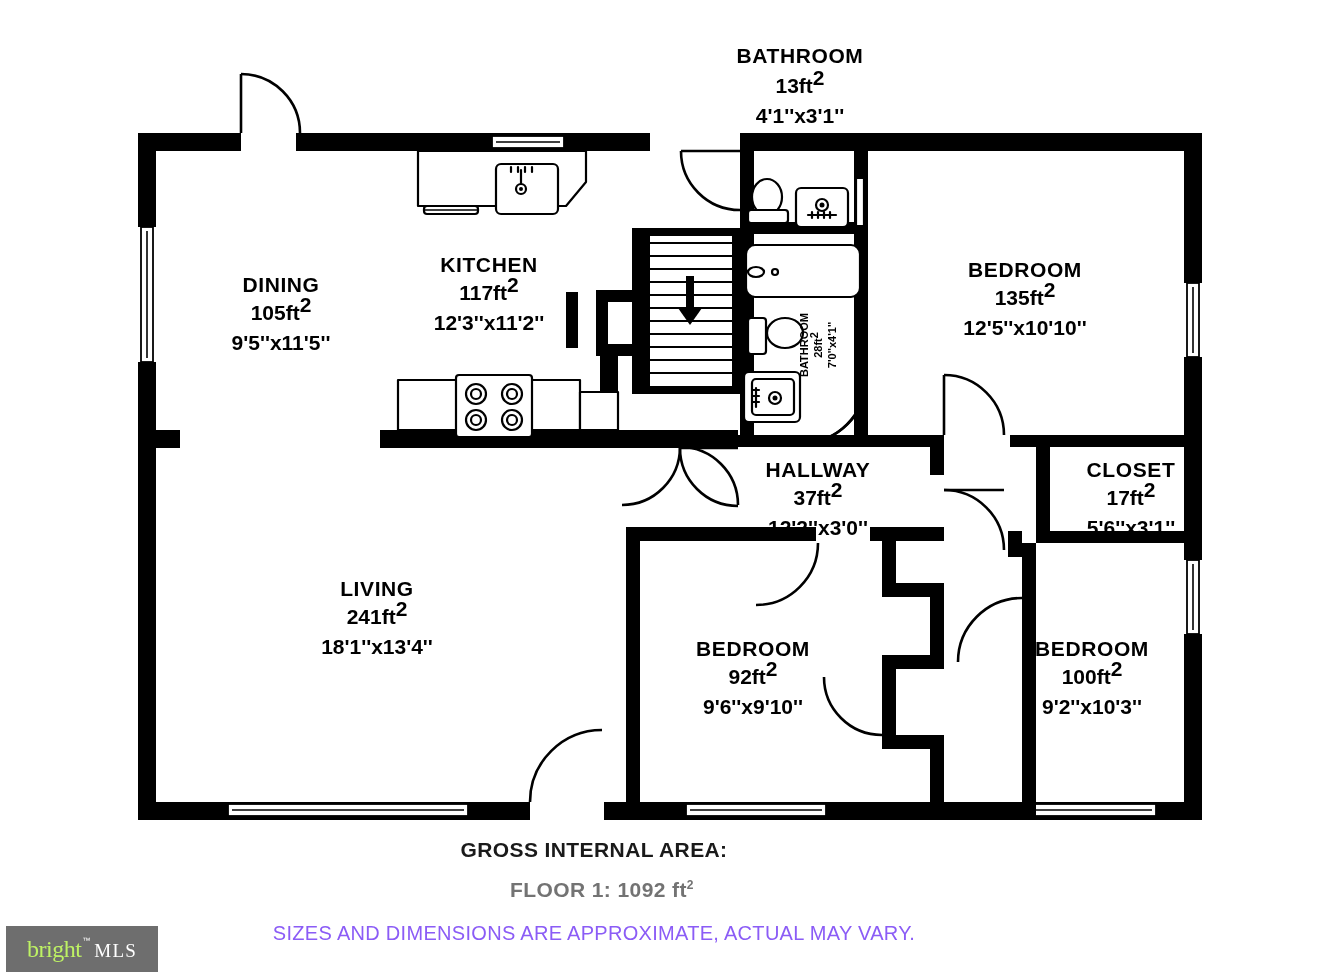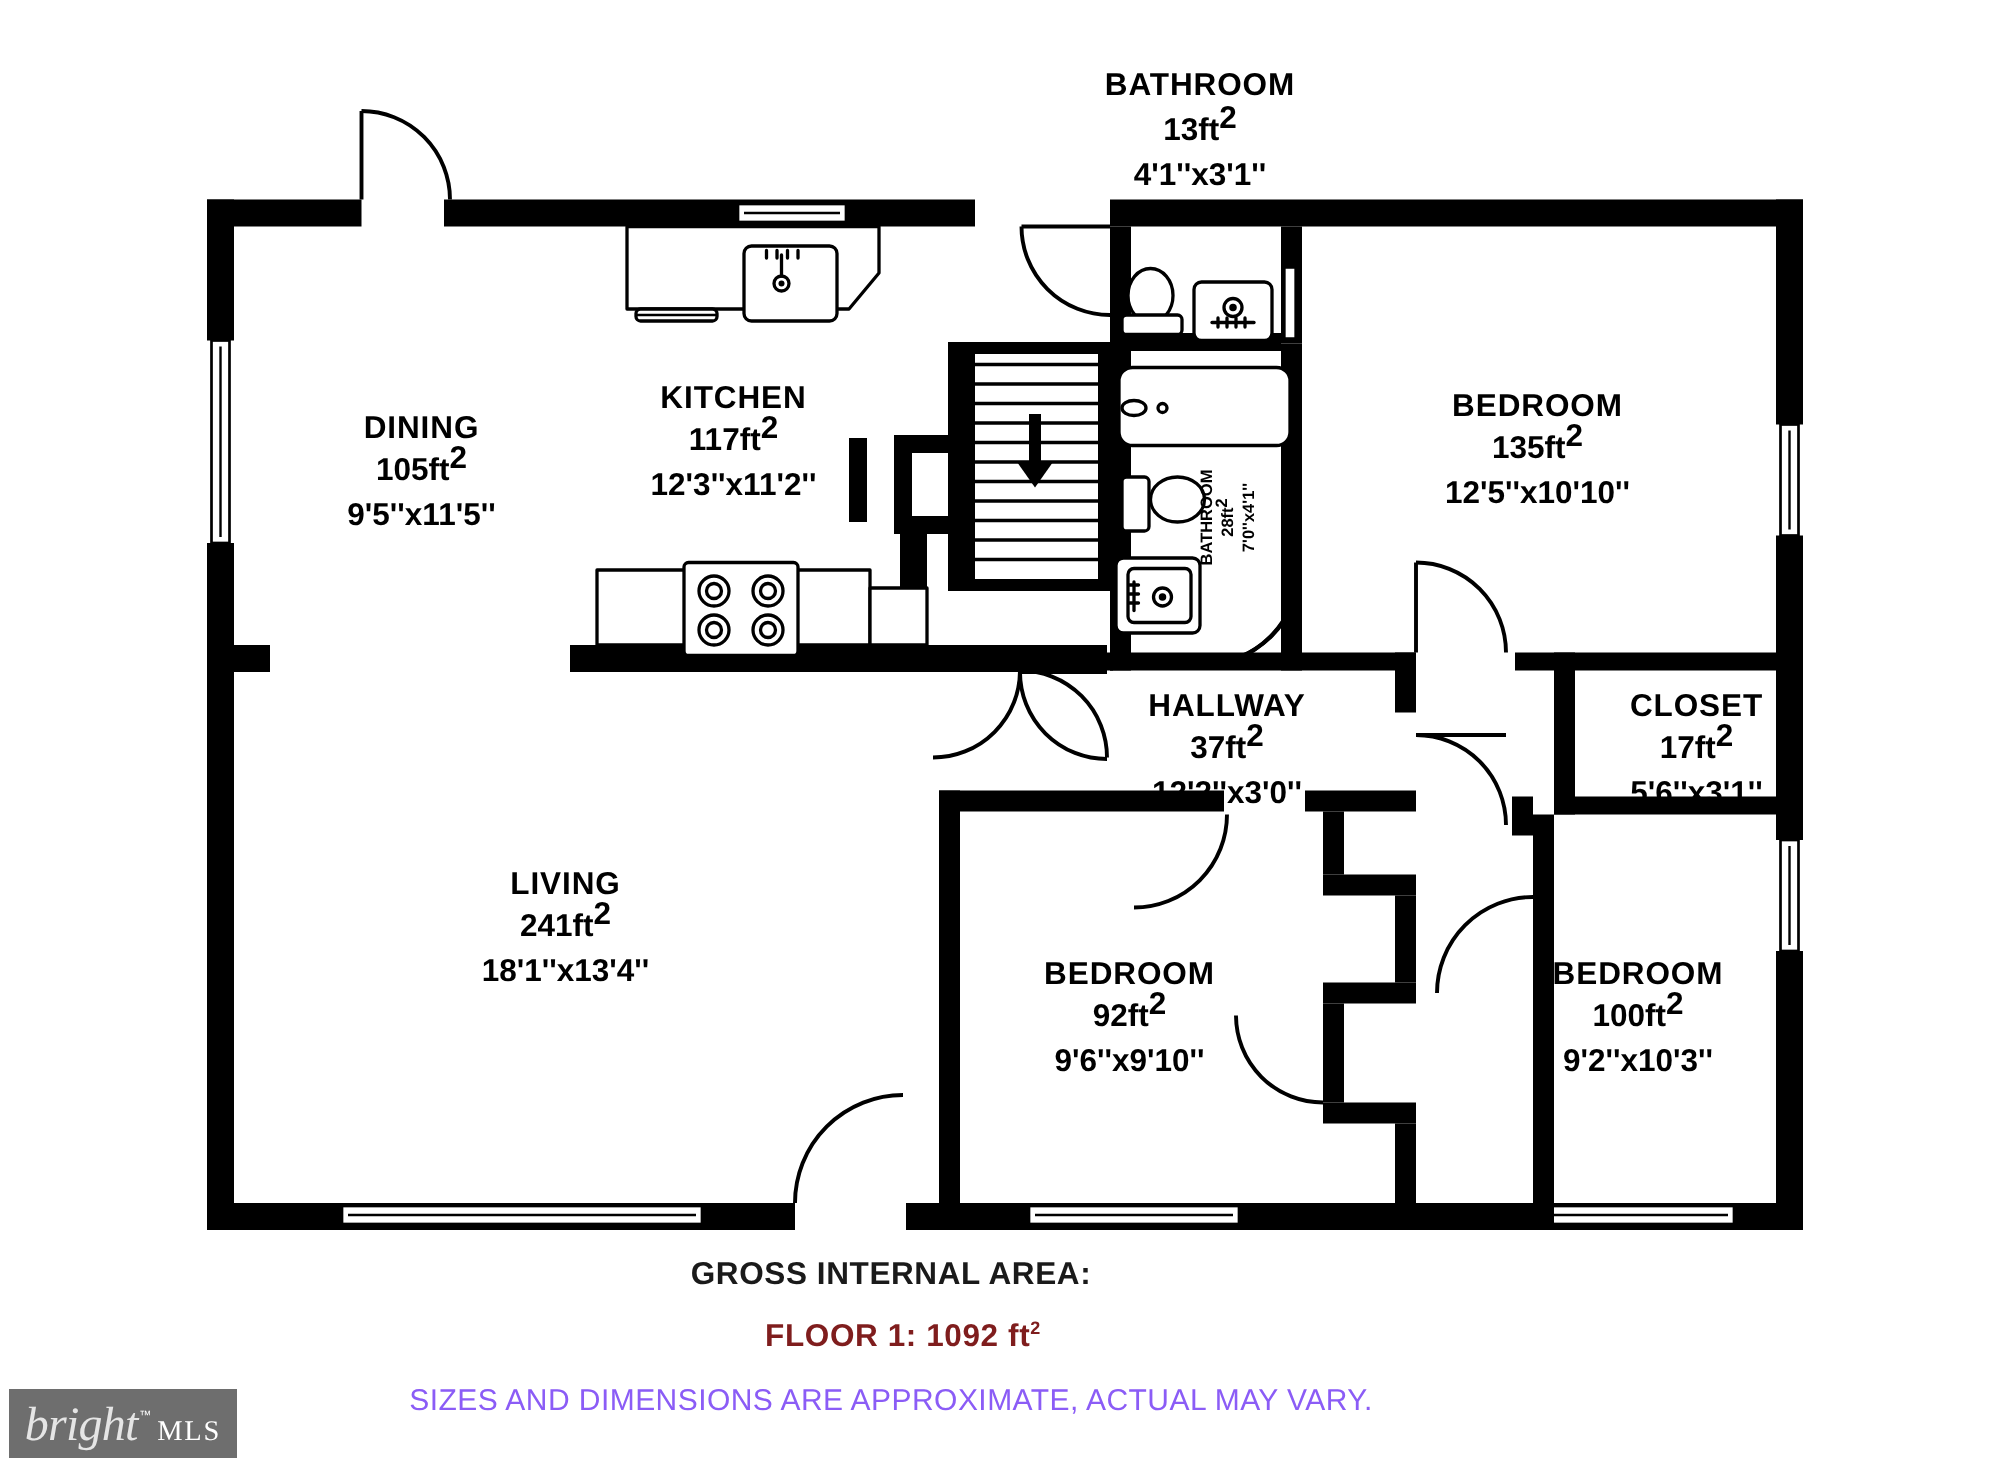--- a/index.html
+++ b/index.html
@@ -90,21 +90,21 @@
   .footer-line1 {
     font-size: 21px;
     font-weight: bold;
     color: #1a1a1a;
     letter-spacing: 0.4px;
     margin-bottom: 16px;
   }
   .footer-line2 {
     font-size: 21px;
     font-weight: bold;
-    color: #7f1d1d;
+    color: #737373;
     letter-spacing: 0.4px;
     margin-bottom: 20px;
     padding-left: 16px;
   }
   .footer-line2 sup { font-size: 12px; }
   .footer-line3 {
     font-size: 20px;
     font-weight: normal;
     color: #8b5cf6;
     letter-spacing: 0.3px;
@@ -121,25 +121,24 @@
     align-items: center;
     justify-content: center;
   }
   .logo-inner {
     display: flex;
     align-items: baseline;
     position: relative;
   }
   .logo-bright {
     font-family: "Liberation Serif", serif;
-    font-size: 32px;
-    color: #e5e5e5;
+    font-size: 24px;
+    color: #bef264;
     letter-spacing: -0.5px;
     position: relative;
-    font-style: italic;
   }
   .logo-tm {
     font-family: "Liberation Sans", sans-serif;
     font-size: 8px;
     color: #ffffff;
     position: relative;
     top: -14px;
     left: 1px;
   }
   .logo-mls {

